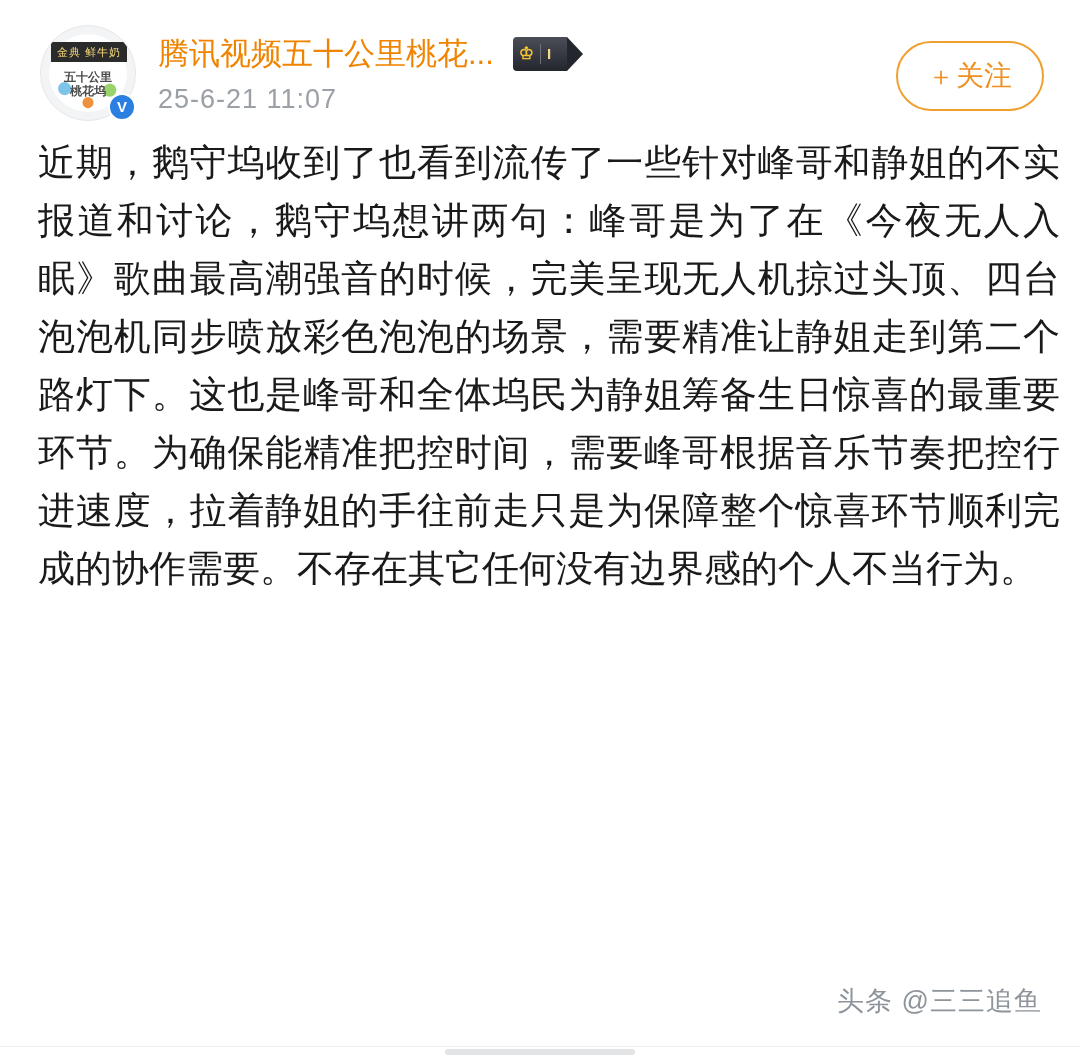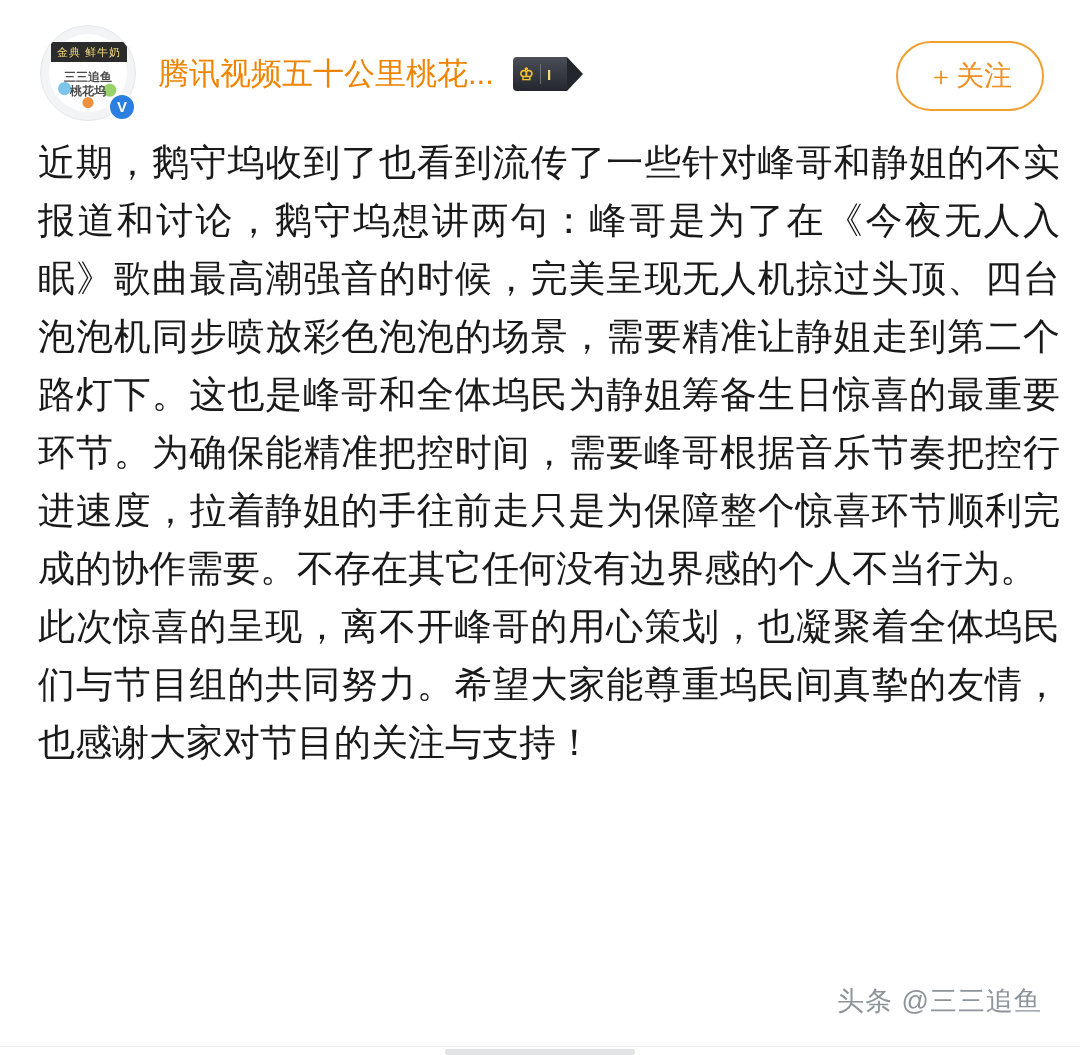--- a/index.html
+++ b/index.html
@@ -225,46 +225,46 @@
 </head>
 <body>
 
 <div class="post-header">
 
   <div class="avatar-wrap">
     <div class="avatar">
       <div class="av-heart"></div>
       <div class="av-band">金典 鲜牛奶</div>
       <div class="av-txt">
-        <div>三三追鱼</div>
+        <div>五十公里</div>
         <div>桃花坞</div>
       </div>
     </div>
     <div class="avatar-badge">V</div>
   </div>
 
   <div class="header-text">
     <div class="name-row">
       <div class="author-name">腾讯视频五十公里桃花...</div>
       <div class="level-badge">
         <span class="crown">♔</span>
         <span class="level-sep"></span>
         <span>I</span>
       </div>
     </div>
+    <div class="timestamp">25-6-21 11:07</div>
   </div>
 
   <div class="follow-btn">
     <span class="plus">＋</span>
     <span>关注</span>
   </div>
 </div>
 
 <div class="post-body">
   <p>近期，鹅守坞收到了也看到流传了一些针对峰哥和静姐的不实报道和讨论，鹅守坞想讲两句：峰哥是为了在《今夜无人入眠》歌曲最高潮强音的时候，完美呈现无人机掠过头顶、四台泡泡机同步喷放彩色泡泡的场景，需要精准让静姐走到第二个路灯下。这也是峰哥和全体坞民为静姐筹备生日惊喜的最重要环节。为确保能精准把控时间，需要峰哥根据音乐节奏把控行进速度，拉着静姐的手往前走只是为保障整个惊喜环节顺利完成的协作需要。不存在其它任何没有边界感的个人不当行为。</p>
-  <p>此次惊喜的呈现，离不开峰哥的用心策划，也凝聚着全体坞民们与节目组的共同努力。希望大家能尊重坞民间真挚的友情，也感谢大家对节目的关注与支持！</p>
 </div>
 
 <div class="watermark">头条 @三三追鱼</div>
 
 <div class="bottom-strip">
   <div class="bar"></div>
 </div>
 
 </body></html>

